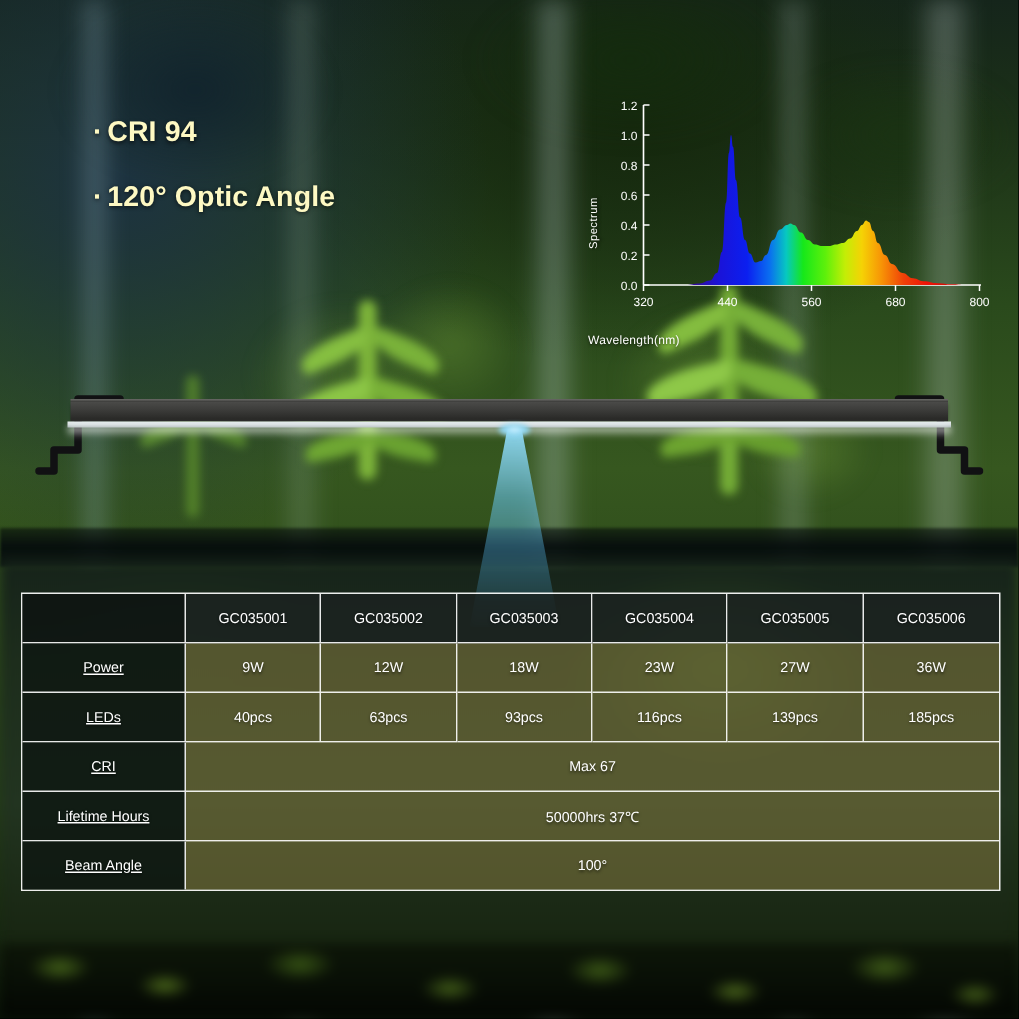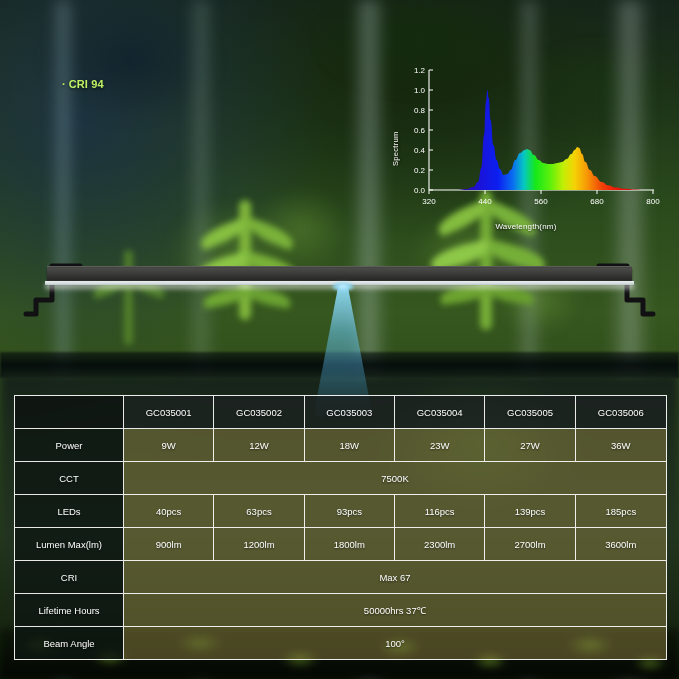--- a/index.html
+++ b/index.html
@@ -57,30 +57,30 @@
       radial-gradient(ellipse 28px 13px at 300px 30px, rgba(78,110,28,.85), rgba(78,110,28,0) 70%),
       radial-gradient(ellipse 32px 15px at 400px 18px, rgba(66,98,24,.9), rgba(66,98,24,0) 70%),
       radial-gradient(ellipse 26px 12px at 490px 32px, rgba(90,122,32,.85), rgba(90,122,32,0) 70%),
       radial-gradient(ellipse 34px 16px at 590px 16px, rgba(70,102,26,.9), rgba(70,102,26,0) 70%),
       radial-gradient(ellipse 24px 12px at 650px 34px, rgba(84,116,30,.8), rgba(84,116,30,0) 70%),
       linear-gradient(180deg,#0d1608 0%,#070d05 60%,#030602 100%);
     filter:blur(3.5px);}
 
   
   .features{position:absolute;left:62px;top:78px;width:330px;z-index:6;}
-  .feature{color:#bef264;font-size:11px;font-weight:700;letter-spacing:.1px;
+  .feature{color:#fef9c3;font-size:19px;font-weight:700;letter-spacing:.1px;
     margin-bottom:21px;text-shadow:0 1px 3px rgba(0,0,0,.65);white-space:nowrap;}
   .feature .dot{display:inline-block;margin-right:3px;}
 
   
   .chart{position:absolute;left:392px;top:62px;width:268px;height:178px;z-index:6;}
   .chart svg{display:block;}
   .ylab{position:absolute;left:-1px;top:104px;transform:rotate(-90deg);transform-origin:0 0;
     color:#fff;font-size:7.5px;letter-spacing:.3px;text-shadow:0 1px 2px rgba(0,0,0,.7);}
-  .xlab{position:absolute;left:0;right:0;top:160px;text-align:center;
+  .xlab{position:absolute;left:0;right:0;top:160px;
     color:#fff;font-size:8px;letter-spacing:.2px;text-shadow:0 1px 2px rgba(0,0,0,.7);}
   .tick-t{fill:#ffffff;font-size:8px;font-family:"Liberation Sans",sans-serif;}
 
   
   .fixture-wrap{position:absolute;left:0;top:246px;width:679px;height:110px;z-index:5;}
   .bar-body{position:absolute;left:47px;top:22px;width:585px;height:13px;
     background:linear-gradient(180deg,#4a4a48 0%,#3c3c3a 40%,#2e2e2c 75%,#242422 100%);
     box-shadow:0 1px 2px rgba(0,0,0,.5);}
   .bar-bevel{position:absolute;left:45px;top:35px;width:589px;height:4px;
     background:linear-gradient(180deg,#e8eef0 0%,#cfd8da 55%,#9aa6a8 100%);}
@@ -106,21 +106,21 @@
   .spec table{width:100%;border-collapse:separate;border-spacing:0;table-layout:fixed;}
   .spec td,.spec th{height:32px;padding:0 4px;text-align:center;vertical-align:middle;
     font-size:9.5px;color:#fff;font-weight:400;
     border-right:1px solid rgba(255,255,255,.9);
     border-bottom:1px solid rgba(255,255,255,.9);
     text-shadow:0 1px 2px rgba(0,0,0,.55);
     background:rgba(150,135,70,.46);overflow:hidden;}
   .spec td:last-child,.spec th:last-child{border-right:none;}
   .spec tr:last-child td{border-bottom:none;}
   .rowlab{width:100px;text-align:left;padding-left:9px;font-weight:700;font-size:9.5px;
-    background:rgba(14,22,18,.80)!important;}
+    background:rgba(14,22,18,.80)!important;text-decoration:underline;}
   .modelhead{font-weight:700;font-size:9.5px;background:rgba(28,34,32,.80)!important;}
   .corner{background:rgba(14,20,18,.86)!important;}
 </style>
 </head>
 <body>
 
 <div id="stage">
 
   <div class="bg-base"></div>
   <div class="bg-blobs"></div>
@@ -150,20 +150,23 @@
   </div>
   <div class="plant" style="left:90px;top:250px;width:80px;height:100px;opacity:.7;">
     <div class="leaf" style="left:34px;top:0;width:9px;height:95px;background:#5f932c;border-radius:5px;"></div>
     <div class="leaf" style="left:2px;top:30px;width:38px;height:13px;background:#6ca434;transform:rotate(-20deg);"></div>
     <div class="leaf" style="left:38px;top:30px;width:38px;height:13px;background:#639a30;transform:rotate(20deg) scaleX(-1);"></div>
   </div>
 
   <div class="features">
     <div class="feature">
       <span class="dot">·</span><span>CRI 94</span>
+    </div>
+    <div class="feature">
+      <span class="dot">·</span><span>120° Optic Angle</span>
     </div>
   </div>
 
   <div class="chart">
     <div class="ylab">Spectrum</div>
     <svg width="268" height="160" viewBox="0 0 268 160">
       <defs>
         <linearGradient id="specgrad" x1="0" y1="0" x2="1" y2="0">
           <stop offset="0.00" stop-color="#3b0a86"></stop>
           <stop offset="0.12" stop-color="#1a13d8"></stop>
@@ -261,42 +264,29 @@
       <tr>
         <td class="rowlab">Power</td>
         <td>9W</td>
         <td>12W</td>
         <td>18W</td>
         <td>23W</td>
         <td>27W</td>
         <td>36W</td>
       </tr>
       <tr>
-        <td class="rowlab">CCT</td>
-        <td colspan="6">7500K</td>
-      </tr>
-      <tr>
         <td class="rowlab">LEDs</td>
         <td>40pcs</td>
         <td>63pcs</td>
         <td>93pcs</td>
         <td>116pcs</td>
         <td>139pcs</td>
         <td>185pcs</td>
       </tr>
       <tr>
-        <td class="rowlab">Lumen Max(lm)</td>
-        <td>900lm</td>
-        <td>1200lm</td>
-        <td>1800lm</td>
-        <td>2300lm</td>
-        <td>2700lm</td>
-        <td>3600lm</td>
-      </tr>
-      <tr>
         <td class="rowlab">CRI</td>
         <td colspan="6">Max 67</td>
       </tr>
       <tr>
         <td class="rowlab">Lifetime Hours</td>
         <td colspan="6">50000hrs 37℃</td>
       </tr>
       <tr>
         <td class="rowlab">Beam Angle</td>
         <td colspan="6">100°</td>

